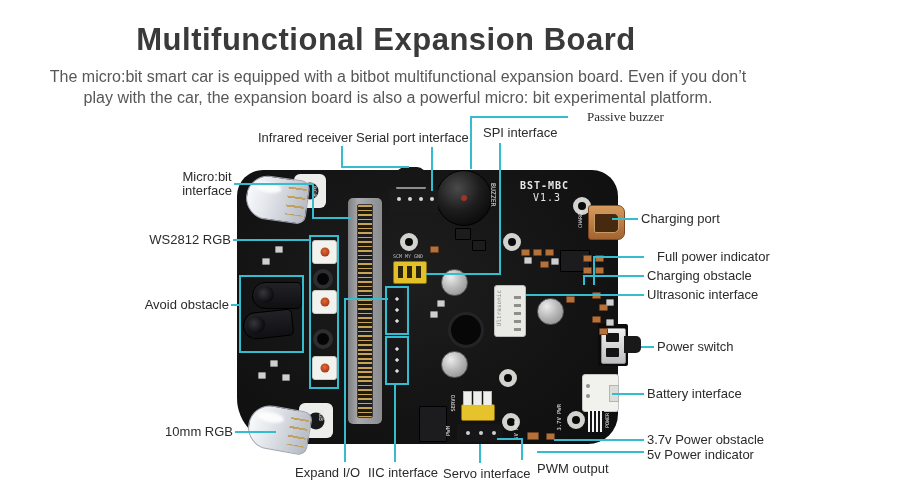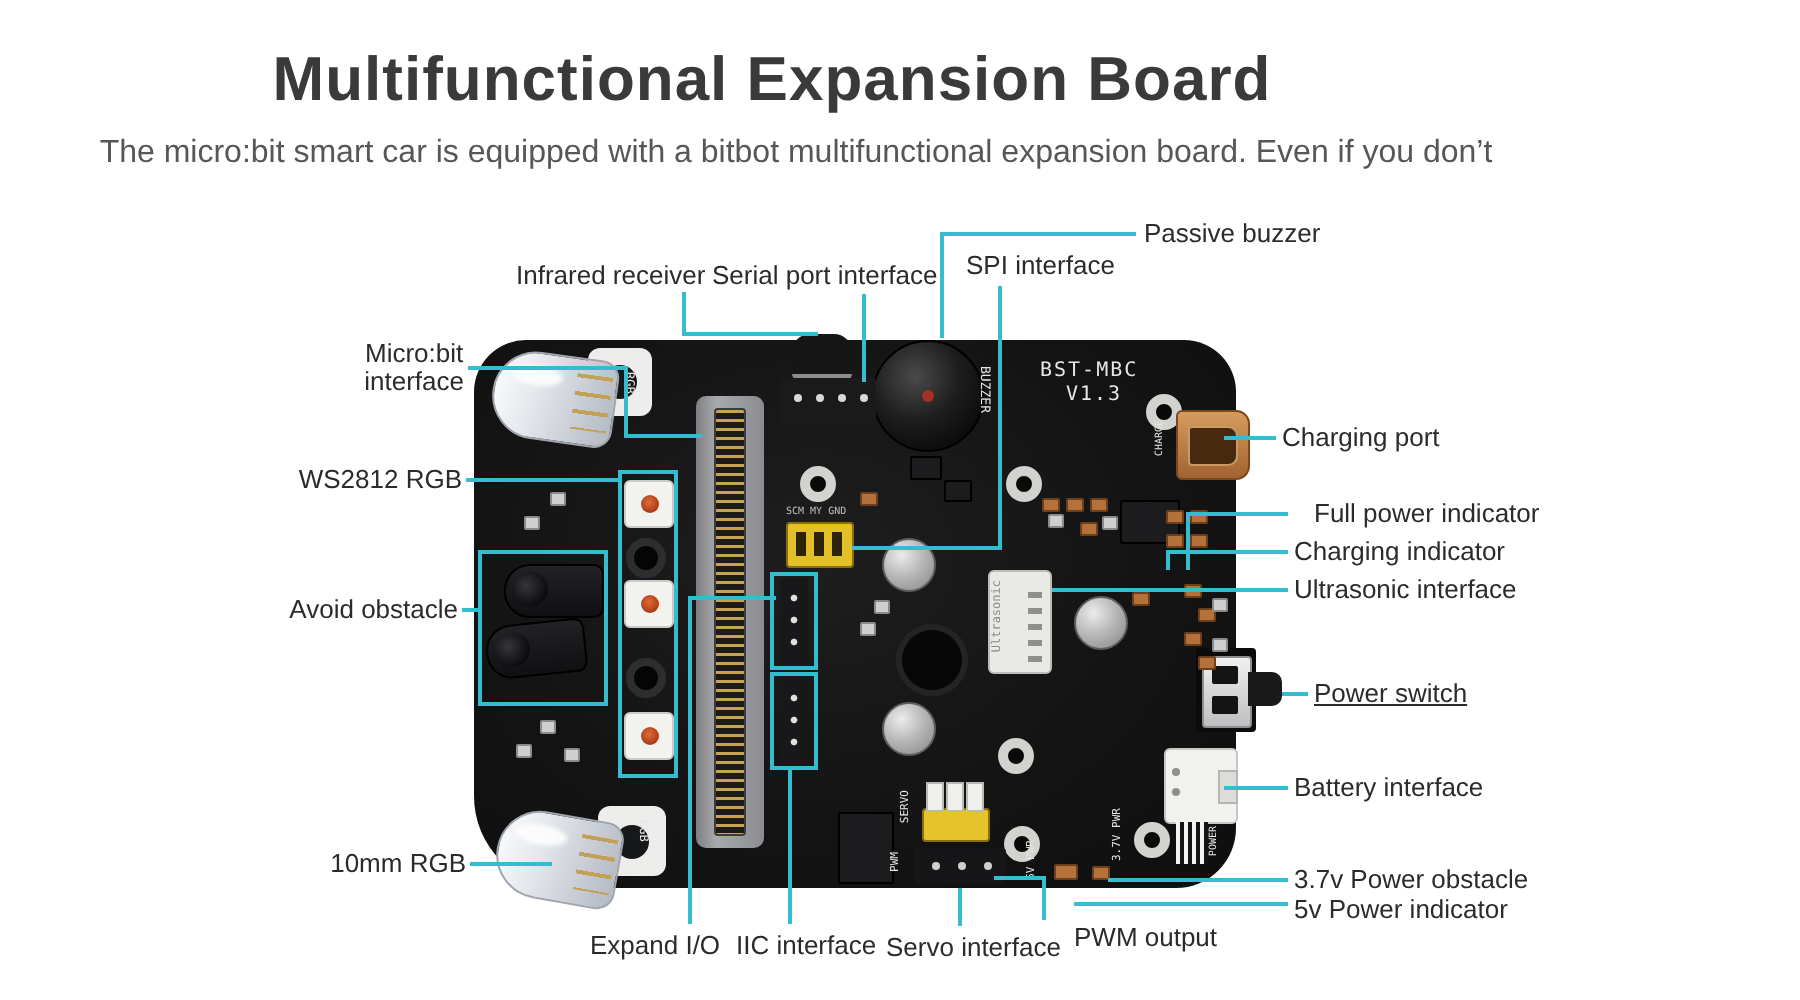--- a/index.html
+++ b/index.html
@@ -95,20 +95,21 @@
   #callouts { position:absolute; left:0; top:0; pointer-events:none; }
   #callouts polyline, #callouts rect { fill:none; stroke:var(--accent,#36bccf); stroke-width:2; }
   .clabel { position:absolute; font-size:13px; line-height:14px; color:#2b2b2b; white-space:pre-line; }
 </style>
 </head>
 <body>
 
 <div class="page-title">Multifunctional Expansion Board</div>
 <div class="page-desc">
   <span>The micro:bit smart car is equipped with a bitbot multifunctional expansion board. Even if you don’t</span><br>
+  <span>play with the car, the expansion board is also a powerful micro: bit experimental platform.</span>
 </div>
 
 <div class="board">
   
 </div>
 
 <div class="comp edgecon">
     <div class="slot"></div>
   </div>
 
@@ -192,21 +193,21 @@
 <div class="comp smdg" style="left:606px; top:299px;"></div>
 <div class="comp smdg" style="left:606px; top:319px;"></div>
 <div class="comp smdg" style="left:437px; top:300px;"></div>
 <div class="comp smdg" style="left:430px; top:311px;"></div>
 <div class="comp smdg" style="left:275px; top:246px;"></div>
 <div class="comp smdg" style="left:262px; top:258px;"></div>
 <div class="comp smdg" style="left:270px; top:360px;"></div>
 <div class="comp smdg" style="left:258px; top:372px;"></div>
 <div class="comp smdg" style="left:282px; top:374px;"></div>
 
-<span class="silk" style="left:520px; top:181px; font-size:10px; letter-spacing:1px;">BST-MBC</span>
+<span class="silk" style="left:520px; top:181px; font-size:10px; letter-spacing:1px;font-weight:bold;">BST-MBC</span>
 <span class="silk" style="left:533px; top:193px; font-size:10px; letter-spacing:1px;">V1.3</span>
 <span class="silk silkv" style="left:489px; top:183px; font-size:6.5px;">BUZZER</span>
 <span class="silk silkv" style="left:311px; top:186px; font-size:6px;">RGB</span>
 <span class="silk silkv" style="left:318px; top:410px; font-size:6px;">RGB</span>
 <span class="silk" style="left:393px; top:254px; font-size:5px; color:#bdbdbd;">SCM MY GND</span>
 <span class="silk silkvu" style="left:496px; top:290px; font-size:6px; color:#8a8a86;">Ultrasonic</span>
 <span class="silk silkvu" style="left:557px; top:404px; font-size:5.5px;">3.7V PWR</span>
 <span class="silk silkvu" style="left:514px; top:420px; font-size:5.5px;">5V PWR</span>
 <span class="silk silkvu" style="left:605px; top:413px; font-size:5px;">POWER</span>
 <span class="silk silkvu" style="left:578px; top:210px; font-size:5px;">CHARGE</span>
@@ -237,31 +238,31 @@
     <rect x="310" y="236" width="28" height="152"></rect>
     <rect x="240" y="276" width="63" height="76"></rect>
     <rect x="386" y="287" width="22" height="47"></rect>
     <rect x="386" y="337" width="22" height="47"></rect>
   </svg>
 
 <div id="labels">
     <div class="clabel" style="top: 131px; left: 258px;">Infrared receiver</div>
     <div class="clabel" style="top: 131px; left: 356px;">Serial port interface</div>
     <div class="clabel" style="top: 126px; left: 483px;">SPI interface</div>
-    <div class="clabel" style="top: 110px; left: 572px;">Passive buzzer</div>
+    <div class="clabel" style="top: 110px; left: 587px; font-family: Liberation Serif, serif;">Passive buzzer</div>
     <div class="clabel" style="top: 170px; right: 668px; text-align: center;">Micro:bit
 interface</div>
     <div class="clabel" style="top: 233px; right: 669px; text-align: right;">WS2812 RGB</div>
     <div class="clabel" style="top: 298px; right: 671px; text-align: center;">Avoid obstacle</div>
     <div class="clabel" style="top: 425px; right: 667px; text-align: center;">10mm RGB</div>
     <div class="clabel" style="top: 212px; left: 641px;">Charging port</div>
     <div class="clabel" style="top: 250px; left: 647px; margin-left: 10px;">Full power indicator</div>
-    <div class="clabel" style="top: 269px; left: 647px;">Charging indicator</div>
+    <div class="clabel" style="top: 269px; left: 647px;">Charging obstacle</div>
     <div class="clabel" style="top: 288px; left: 647px;">Ultrasonic interface</div>
-    <div class="clabel" style="top: 340px; left: 657px; text-decoration: underline;">Power switch</div>
+    <div class="clabel" style="top: 340px; left: 657px;">Power switch</div>
     <div class="clabel" style="top: 387px; left: 647px;">Battery interface</div>
     <div class="clabel" style="top: 433px; left: 647px;">3.7v Power obstacle</div>
     <div class="clabel" style="top: 448px; left: 647px; text-align: center;">5v Power indicator</div>
     <div class="clabel" style="top: 466px; left: 295px;">Expand I/O</div>
     <div class="clabel" style="top: 466px; left: 368px;">IIC interface</div>
     <div class="clabel" style="top: 467px; left: 443px;">Servo interface</div>
     <div class="clabel" style="top: 462px; left: 537px;">PWM output</div>
   </div>
 
 </body></html>

